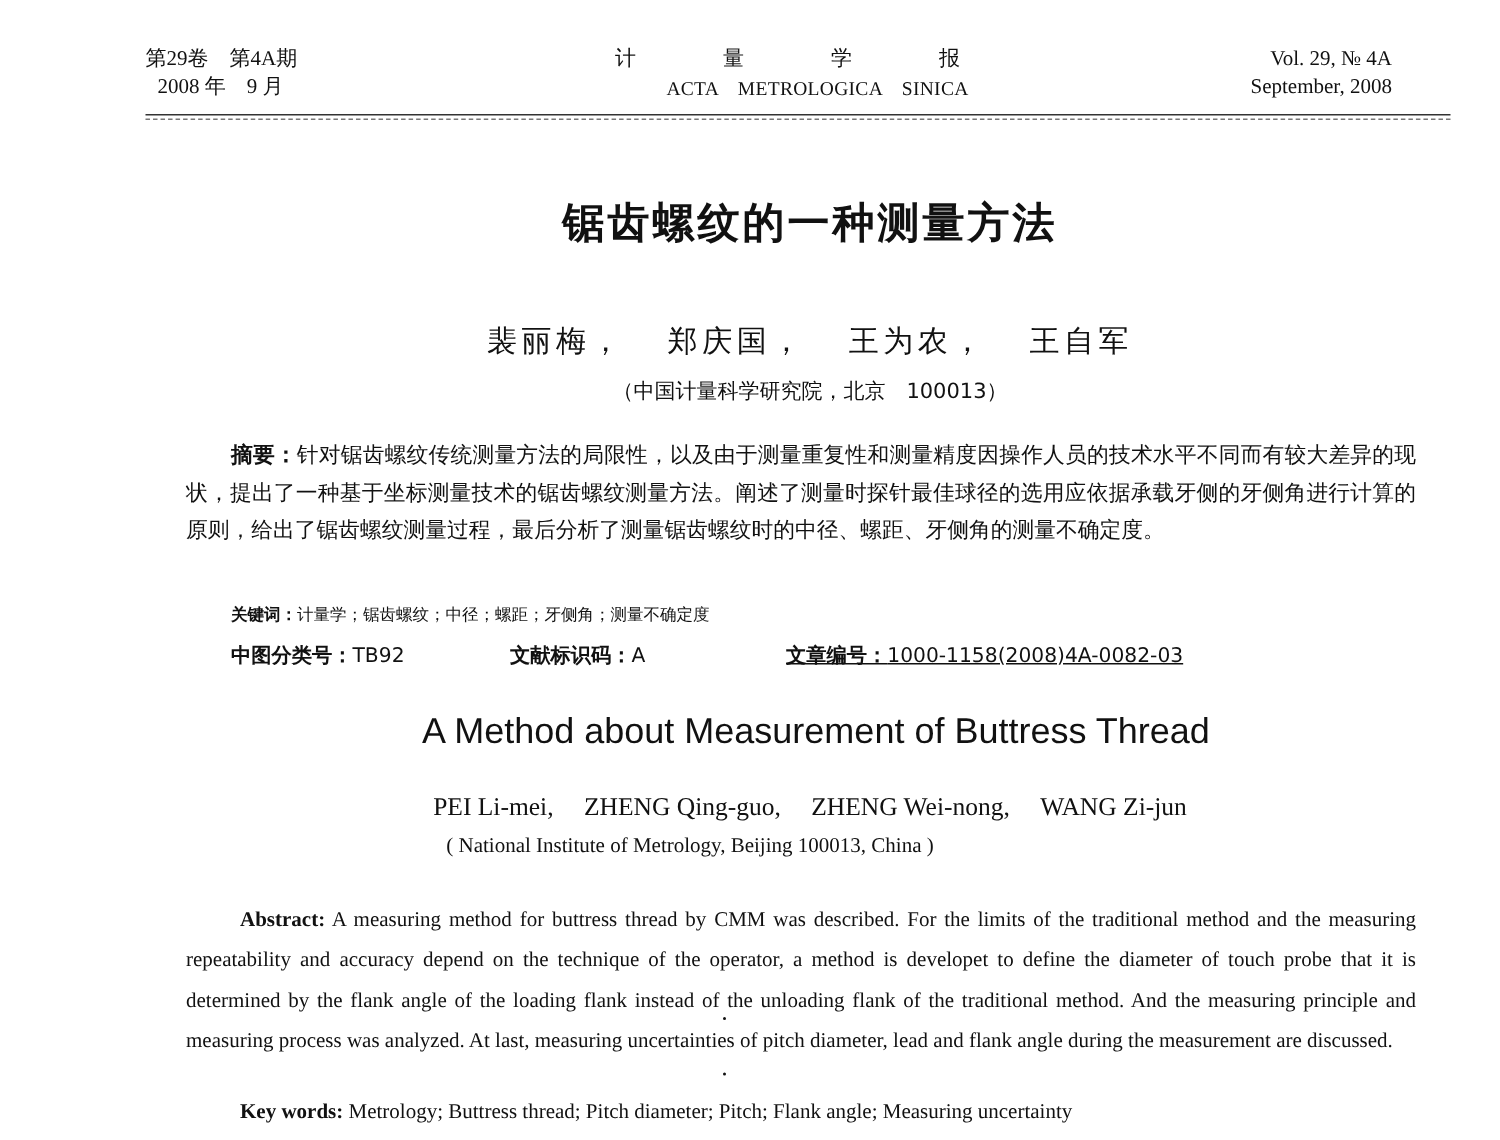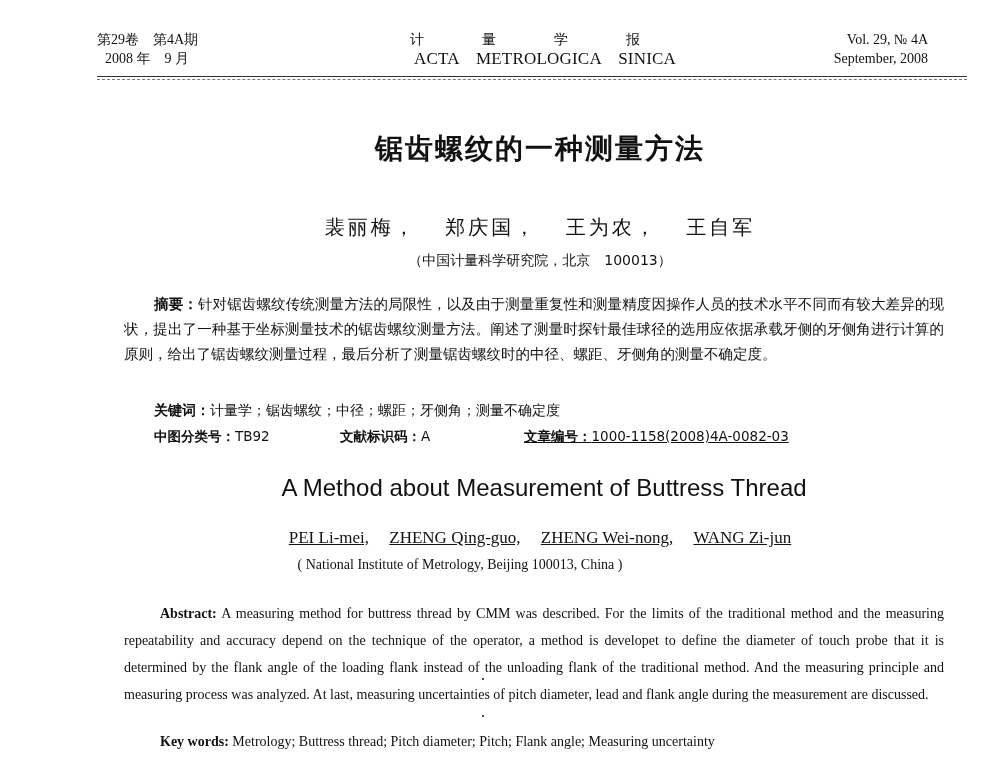--- a/index.html
+++ b/index.html
@@ -15,21 +15,21 @@
       color: #111111;
       font-family: "Liberation Serif", "DejaVu Serif", serif;
     }
     .abs { position: absolute; margin-left: 40px; }
 
     
     .hdr-left { left: 57px; top: 30px; font-size: 14px; line-height: 19px; }
     .hdr-left .row2 { padding-left: 8px; }
     .hdr-center { left: 340px; top: 30px; width: 330px; text-align: center; font-size: 14px; line-height: 19px; }
     .hdr-center .cn { letter-spacing: 0; display: flex; justify-content: space-between; padding: 0 70px 0 30px; }
-    .hdr-center .en { letter-spacing: 0.2px; font-size: 17px; }
+    .hdr-center .en { letter-spacing: 0.2px; font-size: 13px; }
     .hdr-right { right: 72px; top: 30px; text-align: right; font-size: 14px; line-height: 19px; }
     .rule {
       left: 57px; top: 76px; width: 870px; height: 0;
       border-top: 1px solid #333;
     }
     .rule2 {
       left: 57px; top: 79px; width: 870px; height: 0;
       border-top: 1px dashed #777;
     }
 
@@ -51,38 +51,38 @@
 
     
     .cn-abs {
       left: 84px; top: 292px; width: 820px;
       font-family: "DejaVu Sans", sans-serif; font-size: 14.5px; line-height: 25px;
       text-indent: 30px; text-align: justify;
     }
     .bold { font-weight: bold; }
     .cn-kw {
       left: 114px; top: 402px; width: 800px;
-      font-family: "DejaVu Sans", sans-serif; font-size: 14px;
+      font-family: "DejaVu Sans", sans-serif; font-size: 11px;
     }
     .cn-cls {
       left: 114px; top: 428px; width: 800px;
       font-family: "DejaVu Sans", sans-serif; font-size: 13.5px;
     }
     .cn-cls .item { position: absolute; white-space: nowrap; }
 
     
     .en-title {
       left: 4px; top: 474px; width: 1000px; text-align: center;
       font-family: "Liberation Sans", sans-serif; font-size: 24px;
     }
     .en-authors {
       left: 0; top: 528px; width: 1000px; text-align: center;
       font-size: 17px;
     }
-    .en-authors span { margin: 0 8px; text-decoration: underline; }
+    .en-authors span { margin: 0 8px; }
     .en-affil {
       left: 0; top: 557px; width: 840px; text-align: center;
       font-size: 14px;
     }
 
     
     .en-abs {
       left: 84px; top: 600px; width: 820px;
       font-size: 14px; line-height: 27px;
       text-indent: 36px; text-align: justify;

